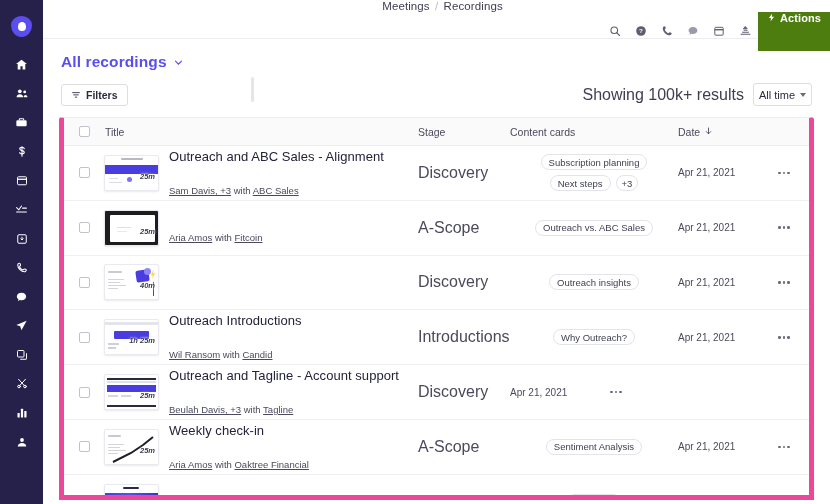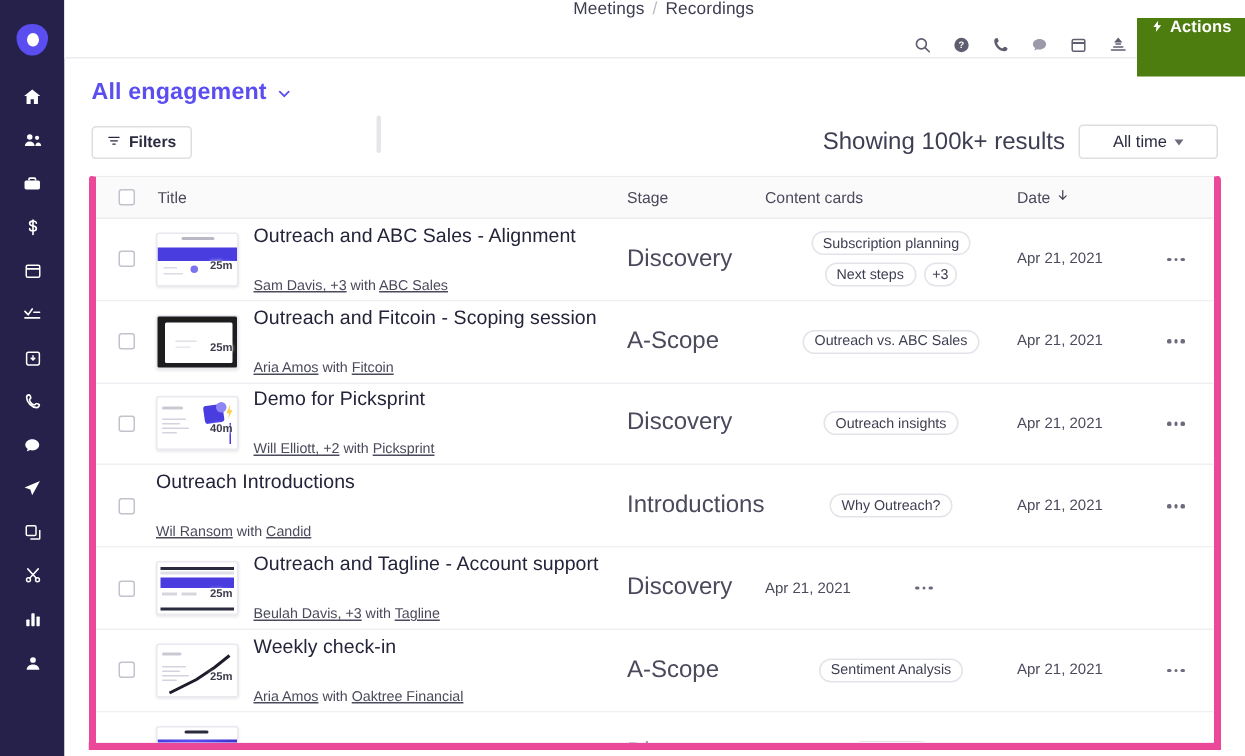--- a/index.html
+++ b/index.html
@@ -96,21 +96,21 @@
     height: 22px; padding: 0 9px;
     border: 1px solid #dededf; border-radius: 3px; background: #fff;
     display: flex; align-items: center; gap: 5px;
     font-size: 10.5px; font-weight: 700; color: #2b2b40; cursor: pointer;
   }
   .toolbar-right {
     margin-left: auto; display: flex; align-items: center; gap: 9px;
   }
   .results-text { font-size: 16px; color: #3e3e52; }
   .alltime-btn {
-    height: 23px; padding: 0 22px;
+    height: 23px; padding: 0 5px;
     border: 1px solid #dededf; border-radius: 3px; background: #fff;
     display: flex; align-items: center; gap: 5px;
     font-size: 11px; color: #2b2b40; cursor: pointer;
   }
   .caret { width: 0; height: 0; border-left: 3px solid transparent;
            border-right: 3px solid transparent; border-top: 4px solid #6b6b7d; }
 
   
   .scrub {
     position: absolute; left: 190px; top: -6px;
@@ -151,20 +151,21 @@
   .th-title { flex: 0 0 314px; padding-left: 1px; }
   .th-stage { flex: 0 0 92px; }
   .th-cards { flex: 0 0 168px; }
   .th-date { flex: 0 0 92px; display: flex; align-items: center; gap: 4px; }
 
   .thumb {
     width: 55px; height: 36px; flex: 0 0 55px;
     border-radius: 2px; position: relative; overflow: hidden;
     background: #ffffff; border: 1px solid #e9e9ef;
     box-shadow: 0 1px 2px rgba(0,0,0,.09);
+    font-style: italic;
   }
   .thumb .dur {
     position: absolute; right: 3px; bottom: 9px;
     font-size: 7.5px; color: #3c3c4c; font-weight: 600;
     text-shadow: 0 0 2px #fff, 0 0 3px #fff;
     z-index: 5;
   }
   .thumb .bar {
     position: absolute; left: 0; right: 0;
     background: #4a3de0;
@@ -388,21 +389,21 @@
                 <path d="M13.5 2L5 13.5h5.5L9.5 22 19 10h-5.8z"></path>
               </svg>
           </span>
           <span>Actions</span>
         </div>
       </div>
     </div>
 
     <div class="content-head">
       <div class="page-title-row">
-        <span class="page-title">All engagement</span>
+        <span class="page-title">All recordings</span>
         <span class="chev">
           <svg width="11" height="11" viewBox="0 0 24 24" fill="none" stroke="#5b4ef0" stroke-width="2.6" stroke-linecap="round">
               <path d="M5.5 9l6.5 6.5L18.5 9"></path>
             </svg>
         </span>
       </div>
 
       <div class="toolbar-row">
         <div class="scrub"></div>
         <div class="filters-btn">
@@ -488,21 +489,20 @@
               <div class="cbx"></div>
             </div>
             <div class="c-title">
               <div class="thumb framed">
                 <span class="inner"></span>
                 <span style="position:absolute;left:12px;top:16px;width:14px;height:1.5px;background:#e0e0e8"></span>
                 <span style="position:absolute;left:12px;top:20px;width:10px;height:1.5px;background:#e8e8ee"></span>
                 <span class="dur">25m</span>
               </div>
               <div>
-                <div class="title-txt">Outreach and Fitcoin - Scoping session</div>
                 <div class="sub-txt"><a>Aria Amos</a> <span>with</span> <a>Fitcoin</a></div>
               </div>
             </div>
             <div class="c-stage">A-Scope</div>
             <div class="c-cards">
               <div class="pill-row">
                 <span class="pill">Outreach vs. ABC Sales</span>
               </div>
             </div>
             <div class="c-date">Apr 21, 2021</div>
@@ -526,24 +526,20 @@
                   <i style="width:18px"></i>
                   <i style="width:10px"></i>
                 </span>
                 <span style="position:absolute;left:3px;top:6px;width:14px;height:2px;background:#c9c9d4;border-radius:1px"></span>
                 <span style="position:absolute;right:9px;top:5px;width:13px;height:12px;border-radius:2px;background:#4a3de0;transform:rotate(-8deg)"></span>
                 <span style="position:absolute;right:7px;top:3px;width:7px;height:7px;border-radius:50%;background:#8f86f5"></span>
                 <span style="position:absolute;right:3px;top:4px;width:4px;height:10px;background:#ffd24a;clip-path:polygon(60% 0,0 60%,45% 60%,25% 100%,100% 38%,55% 38%)"></span>
                 <span style="position:absolute;right:4px;bottom:3px;width:1.5px;height:14px;background:#4a3de0"></span>
                 <span class="dur">40m</span>
               </div>
-              <div>
-                <div class="title-txt">Demo for Picksprint</div>
-                <div class="sub-txt"><a>Will Elliott, +2</a> <span>with</span> <a>Picksprint</a></div>
-              </div>
             </div>
             <div class="c-stage">Discovery</div>
             <div class="c-cards">
               <div class="pill-row">
                 <span class="pill">Outreach insights</span>
               </div>
             </div>
             <div class="c-date">Apr 21, 2021</div>
             <div class="c-more">
               <span class="dots">
@@ -551,20 +547,27 @@
                 <i></i>
                 <i></i>
               </span>
             </div>
           </div>
           <div class="row">
             <div class="c-check">
               <div class="cbx"></div>
             </div>
             <div class="c-title">
+              <div class="thumb ">
+                <span style="position:absolute;left:0;right:0;top:1.5px;height:3px;background:#e4e4ec"></span>
+                <span class="bar" style="left:9px;right:9px;top:11px;height:8px;border-radius:1px"></span>
+                <span style="position:absolute;left:3px;top:23px;width:11px;height:1.5px;background:#cfcfd9"></span>
+                <span style="position:absolute;left:3px;top:27px;width:8px;height:1.5px;background:#cfcfd9"></span>
+                <span class="dur">1h 25m</span>
+              </div>
               <div>
                 <div class="title-txt">Outreach Introductions</div>
                 <div class="sub-txt"><a>Wil Ransom</a> <span>with</span> <a>Candid</a></div>
               </div>
             </div>
             <div class="c-stage">Introductions</div>
             <div class="c-cards">
               <div class="pill-row">
                 <span class="pill">Why Outreach?</span>
               </div>

